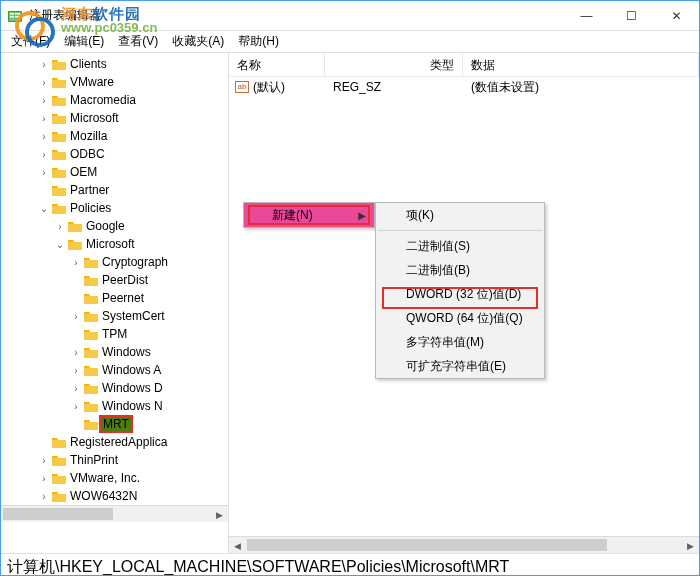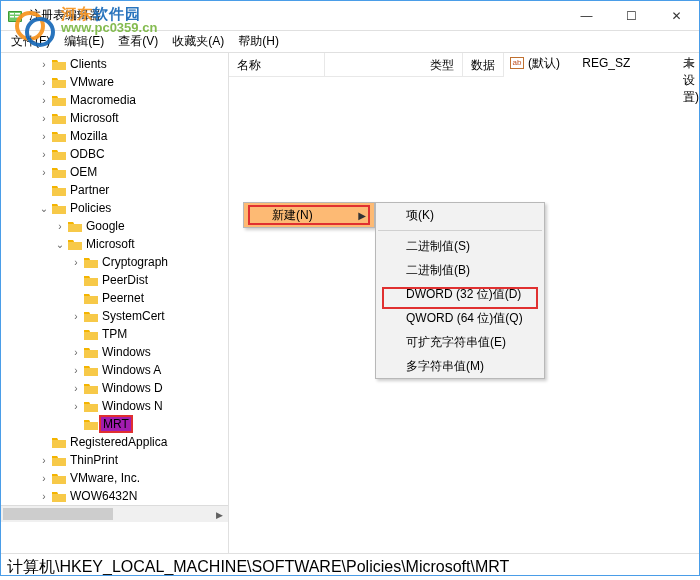--- a/index.html
+++ b/index.html
@@ -7,52 +7,52 @@
   .window { width: 700px; height: 576px; border: 1px solid #4a9de8; display: flex; flex-direction: column; background: #fff; position: relative; }
   .titlebar { height: 30px; background: #fff; display: flex; align-items: center; border-bottom: 1px solid #e0e0e0; }
   .titlebar .icon { width: 16px; height: 16px; margin: 0 6px; }
   .titlebar .title { flex: 1; font-size: 12px; }
   .win-controls { display: flex; }
   .win-controls div { width: 45px; height: 29px; display: flex; align-items: center; justify-content: center; color: #333; }
   .menubar { height: 22px; display: flex; align-items: center; padding: 0 4px; gap: 2px; border-bottom: 1px solid #e0e0e0; }
   .menubar span { padding: 2px 6px; font-size: 12px; }
   .body { flex: 1; display: flex; min-height: 0; }
   .tree-pane { width: 228px; border-right: 1px solid #e0e0e0; overflow: auto; position: relative; }
-  .list-pane { flex: 1; display: flex; flex-direction: row; overflow: hidden; }
+  .list-pane { flex: 1; display: flex; flex-direction: column; overflow: hidden; }
   .list-header { display: flex; height: 24px; border-bottom: 1px solid #e8e8e8; background: #fff; }
   .list-header > div { padding: 4px 8px; border-right: 1px solid #e8e8e8; font-size: 12px; }
   .col-name { width: 96px; }
   .col-type { width: 138px; text-align: right; }
   .col-data { flex: 1; }
   .list-body { flex: 1; overflow: auto; }
   .list-row { display: flex; height: 20px; align-items: center; }
   .list-row .c1 { width: 96px; padding-left: 6px; display: flex; align-items: center; gap: 4px; }
   .list-row .c2 { width: 138px; padding-left: 8px; }
   .list-row .c3 { flex: 1; padding-left: 8px; }
   .ab-icon { width: 14px; height: 12px; border: 1px solid #c07030; background: #fff; font-size: 8px; color: #c05020; display: flex; align-items: center; justify-content: center; line-height: 1; }
   .statusbar { height: 22px; border-top: 1px solid #e0e0e0; padding: 3px 6px; font-size: 16px; white-space: nowrap; overflow: hidden; }
   
   .tree { padding: 2px 0 0 2px; }
   .node { white-space: nowrap; }
   .row { display: flex; align-items: center; height: 18px; }
   .tw { width: 14px; text-align: center; color: #666; font-size: 10px; user-select: none; }
   .lbl { font-size: 12px; padding: 1px 3px; }
   .children { padding-left: 16px; }
-  .sel { background: #a21caf; border: 1px dotted #7ab; }
+  .sel { background: #4d7c0f; border: 1px dotted #7ab; }
   .hl-red { border: 2px solid #e03030; padding: 0 2px; }
   
   .hscroll { height: 17px; background: #f0f0f0; border-top: 1px solid #dcdcdc; position: relative; }
   .hscroll .thumb { position: absolute; top: 2px; height: 12px; background: #cdcdcd; left: 2px; width: 110px; border-radius: 0; }
   .hscroll .arrow { position: absolute; top: 0; width: 17px; height: 17px; display:flex;align-items:center;justify-content:center;color:#606060;font-size:9px;}
   .hscroll .arrow.l{left:0;} .hscroll .arrow.r{right:0;}
   .list-pane .hscroll .thumb { width: 360px; left: 18px; }
   
   .ctx { position: absolute; background: #f2f2f2; border: 1px solid #b8b8b8; box-shadow: 2px 2px 3px rgba(0,0,0,0.2); font-size: 12px; }
   .ctx1 { left: 242px; top: 201px; width: 132px; }
-  .ctx-item1 { height: 24px; display: flex; align-items: center; padding: 0 8px 0 28px; background: #fdba74; position: relative; }
+  .ctx-item1 { height: 24px; display: flex; align-items: center; padding: 0 8px 0 28px; background: #ec4899; position: relative; }
   .ctx-item1 .arrow { position: absolute; right: 8px; color: #333; font-size: 10px; }
   .ctx1 .hl-red2 { position:absolute; left:4px; top:2px; width:122px; height:20px; border:2px solid #e03030; pointer-events:none;}
   .ctx2 { left: 374px; top: 201px; width: 170px; }
   .ctx2 .ci { height: 24px; display:flex; align-items:center; padding: 0 10px 0 30px; }
   .ctx2 .sep { height:1px; background:#d0d0d0; margin: 3px 2px; }
   .ctx2 .hl { position:absolute; border:2px solid #e03030; left:6px; width:156px; height:22px; top: 84px; pointer-events:none; }
   
   .wm { position: absolute; left: 14px; top: 4px; pointer-events: none; opacity: 0.92; }
   .wm .l1 { font-size: 15px; font-weight: 700; color: #1769b8; letter-spacing: 1px; }
   .wm .l1 b { color: #f7931e; }
@@ -395,22 +395,22 @@
     <div class="hl-red2"></div>
   </div>
 
   <div class="ctx ctx2">
     <div class="ci">项(K)</div>
     <div class="sep"></div>
     <div class="ci">二进制值(S)</div>
     <div class="ci">二进制值(B)</div>
     <div class="ci">DWORD (32 位)值(D)</div>
     <div class="ci">QWORD (64 位)值(Q)</div>
+    <div class="ci">多字符串值(M)</div>
     <div class="ci">可扩充字符串值(E)</div>
-    <div class="ci">多字符串值(M)</div>
     <div class="hl"></div>
   </div>
 
   <div class="wm">
     <div class="wm-ico">
       <div class="ring" style="width:30px;height:30px;left:0;top:0;border-color:#f7931e;"></div>
       <div class="ring" style="width:30px;height:30px;left:10px;top:6px;border-color:#1769b8;"></div>
     </div>
     <div style="margin-left:46px">
       <div class="l1"><b>河东</b><span>软件园</span></div>

